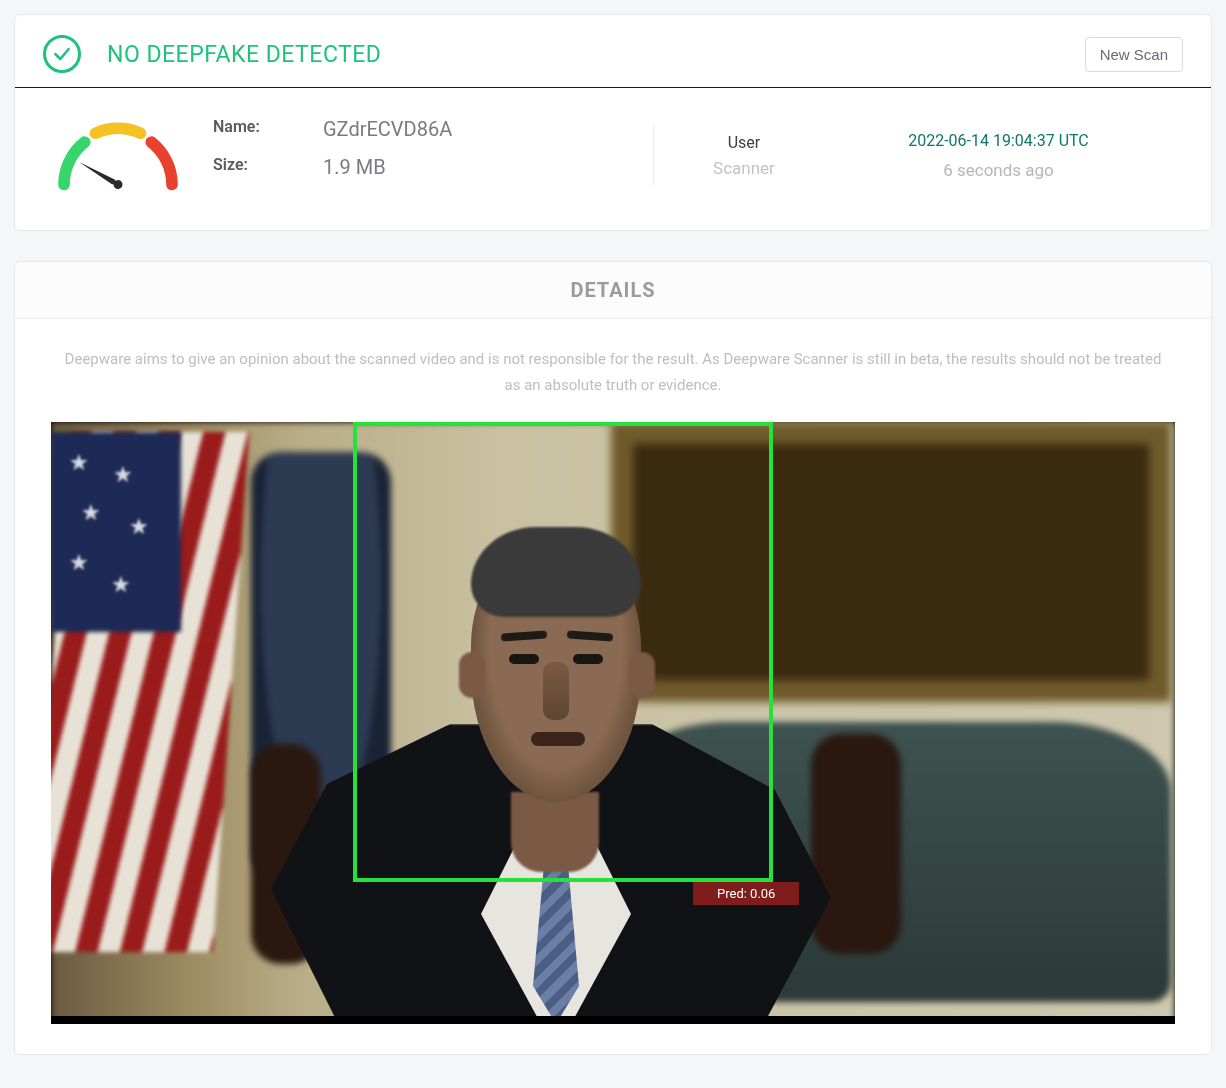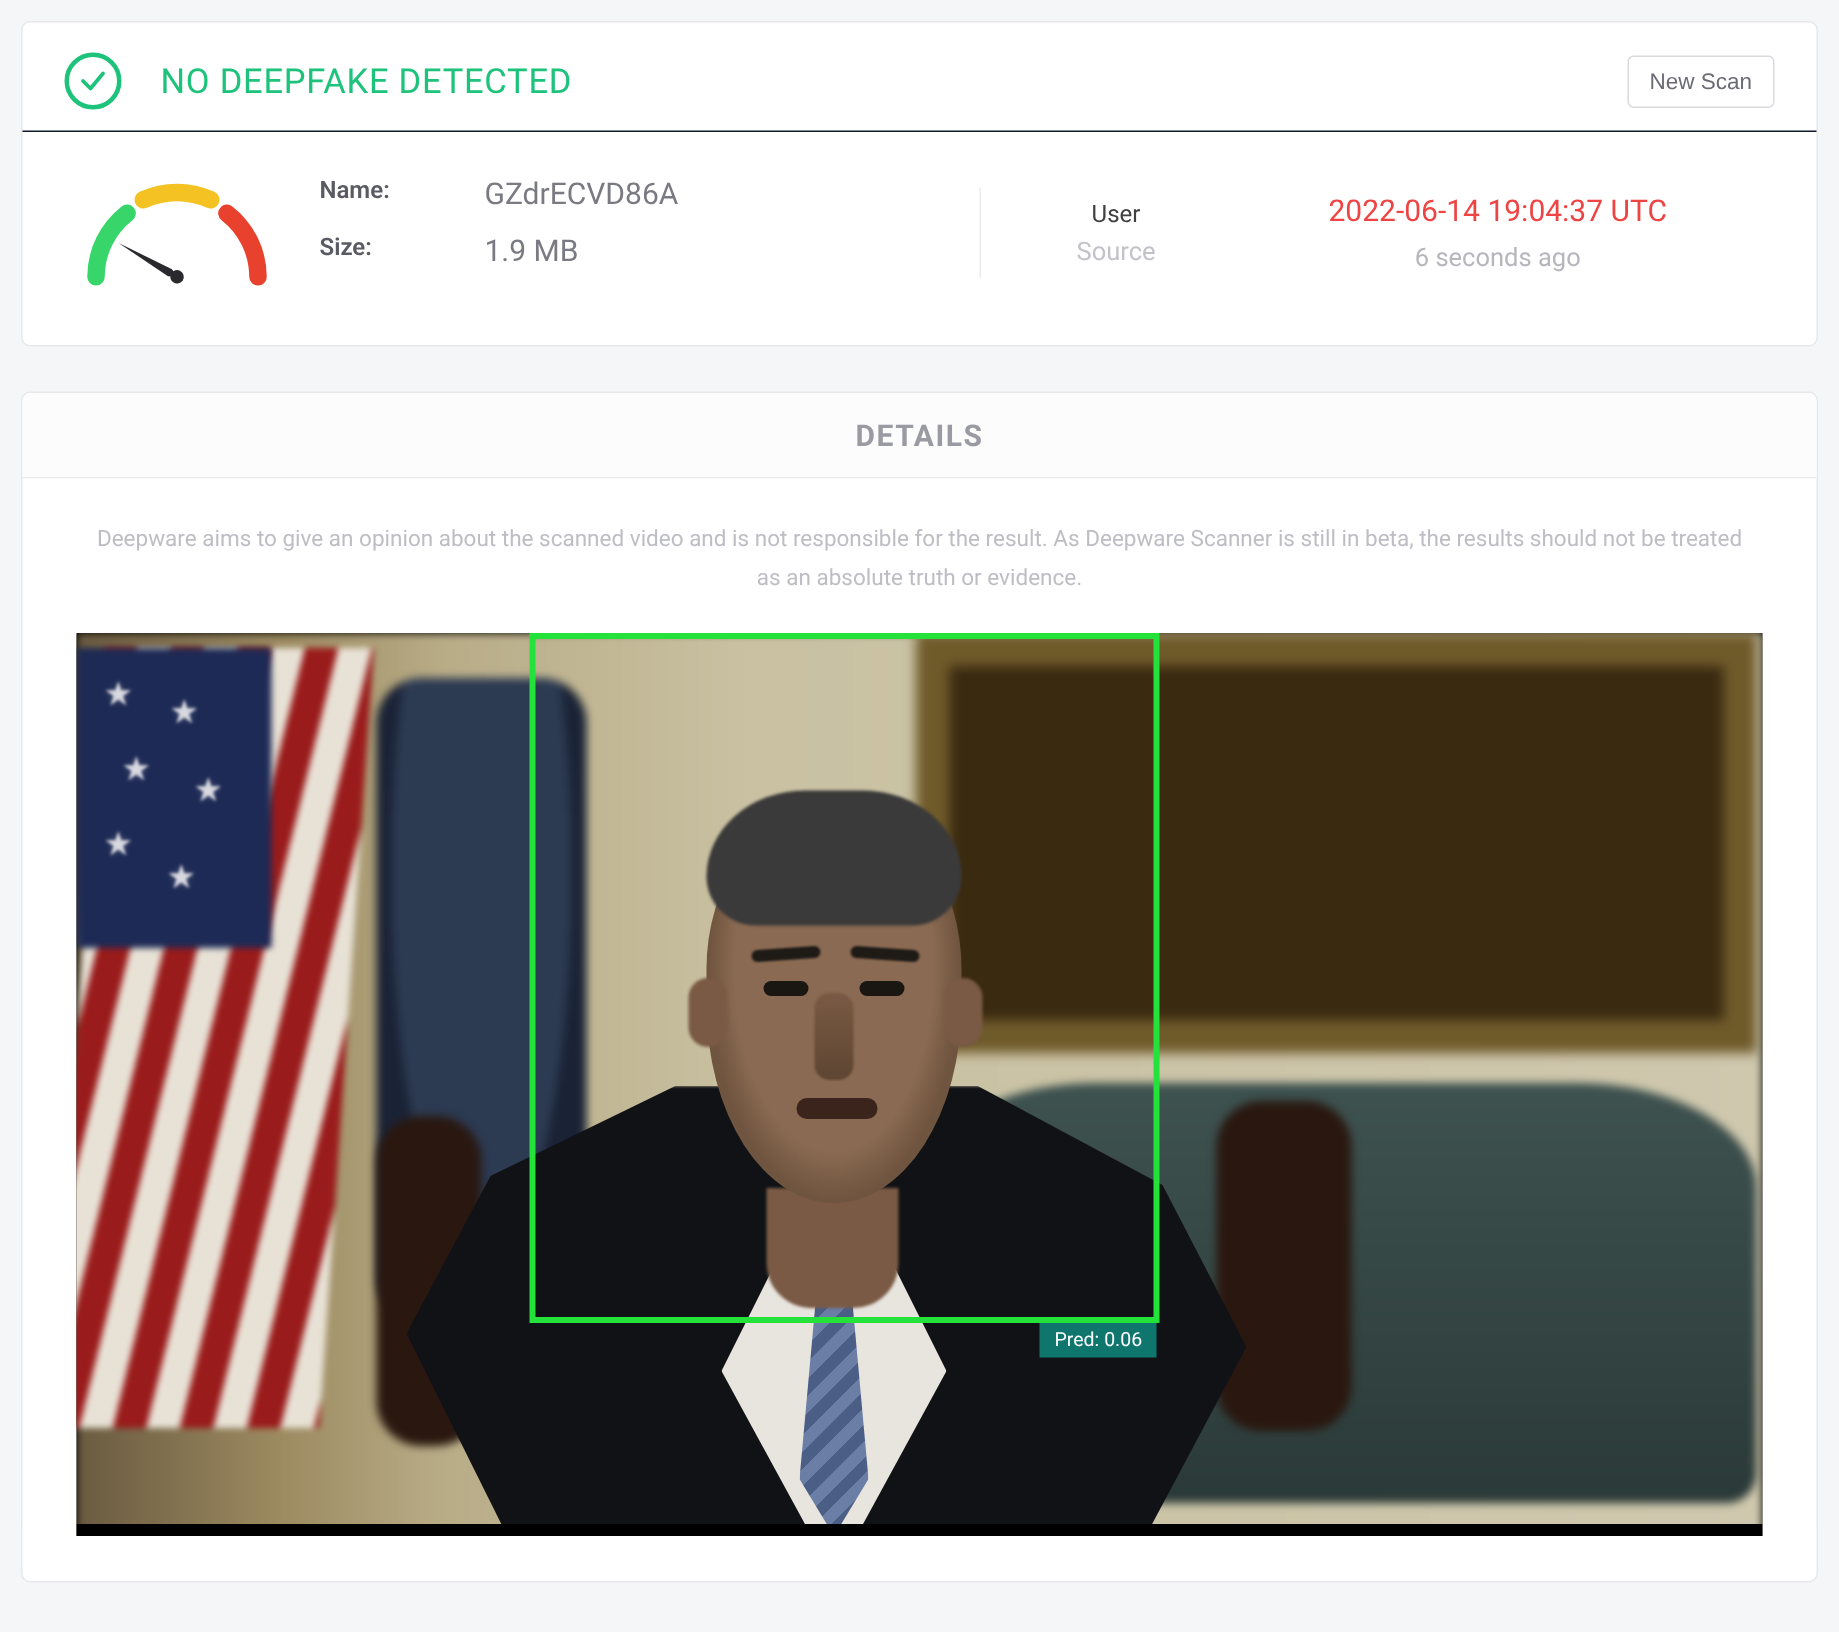--- a/index.html
+++ b/index.html
@@ -58,21 +58,21 @@
     flex: 0 0 420px;
   }
   .info-row { display: flex; margin-bottom: 14px; }
   .info-label { width: 110px; font-weight: 600; color: #5a5a63; font-size: 16px; }
   .info-value { color: #7a7a82; font-size: 20px; }
   .vsep { width: 1px; height: 60px; background: #ececee; margin: 0 20px; }
   .meta-col { flex: 0 0 140px; text-align: center; }
   .meta-col .l1 { color: #404040; font-size: 16px; margin-bottom: 6px; }
   .meta-col .l2 { color: #c2c2c8; font-size: 17px; }
   .meta-col2 { flex: 1; text-align: center; }
-  .meta-col2 .l1 { color: #ef4444; font-size: 20px; margin-bottom: 10px; }
+  .meta-col2 .l1 { color: #0f766e; font-size: 16px; margin-bottom: 10px; }
   .meta-col2 .l2 { color: #b6b6bc; font-size: 17px; }
   
   .details-header {
     text-align: center;
     padding: 16px 0;
     border-bottom: 1px solid #ececee;
     color: #9a9aa2;
     font-size: 20px;
     font-weight: 700;
     letter-spacing: 1px;
@@ -174,24 +174,24 @@
   .chair-r{position:absolute;left:760px;bottom:70px;width:90px;height:220px;background:#2a1810;border-radius:30px;filter:blur(3px);}
   .black-bar-b{position:absolute;left:0;right:0;bottom:0;height:8px;background:#000;}
   
   .det-box {
     position:absolute;
     border: 4px solid #24e23a;
     box-sizing: border-box;
   }
   .det-label {
     position:absolute;
-    background:#0f766e;
+    background:#7f1d1d;
     color:#fff;
     font-size:13px;
-    padding:4px 10px;
+    padding:4px 24px;
     white-space:nowrap;
   }
 </style>
 </head>
 <body>
 
 <div class="card">
   <div class="top-header">
     <span class="check-icon">
       <svg viewBox="0 0 24 24" fill="none" stroke="#1dc37a" stroke-width="3" stroke-linecap="round" stroke-linejoin="round">
@@ -219,21 +219,21 @@
         <div class="info-value">GZdrECVD86A</div>
       </div>
       <div class="info-row">
         <div class="info-label">Size:</div>
         <div class="info-value">1.9 MB</div>
       </div>
     </div>
     <div class="vsep"></div>
     <div class="meta-col">
       <div class="l1">User</div>
-      <div class="l2">Source</div>
+      <div class="l2">Scanner</div>
     </div>
     <div class="meta-col2">
       <div class="l1">2022-06-14 19:04:37 UTC</div>
       <div class="l2">6 seconds ago</div>
     </div>
   </div>
 </div>
 
 <div class="card">
   <div class="details-header">DETAILS</div>

